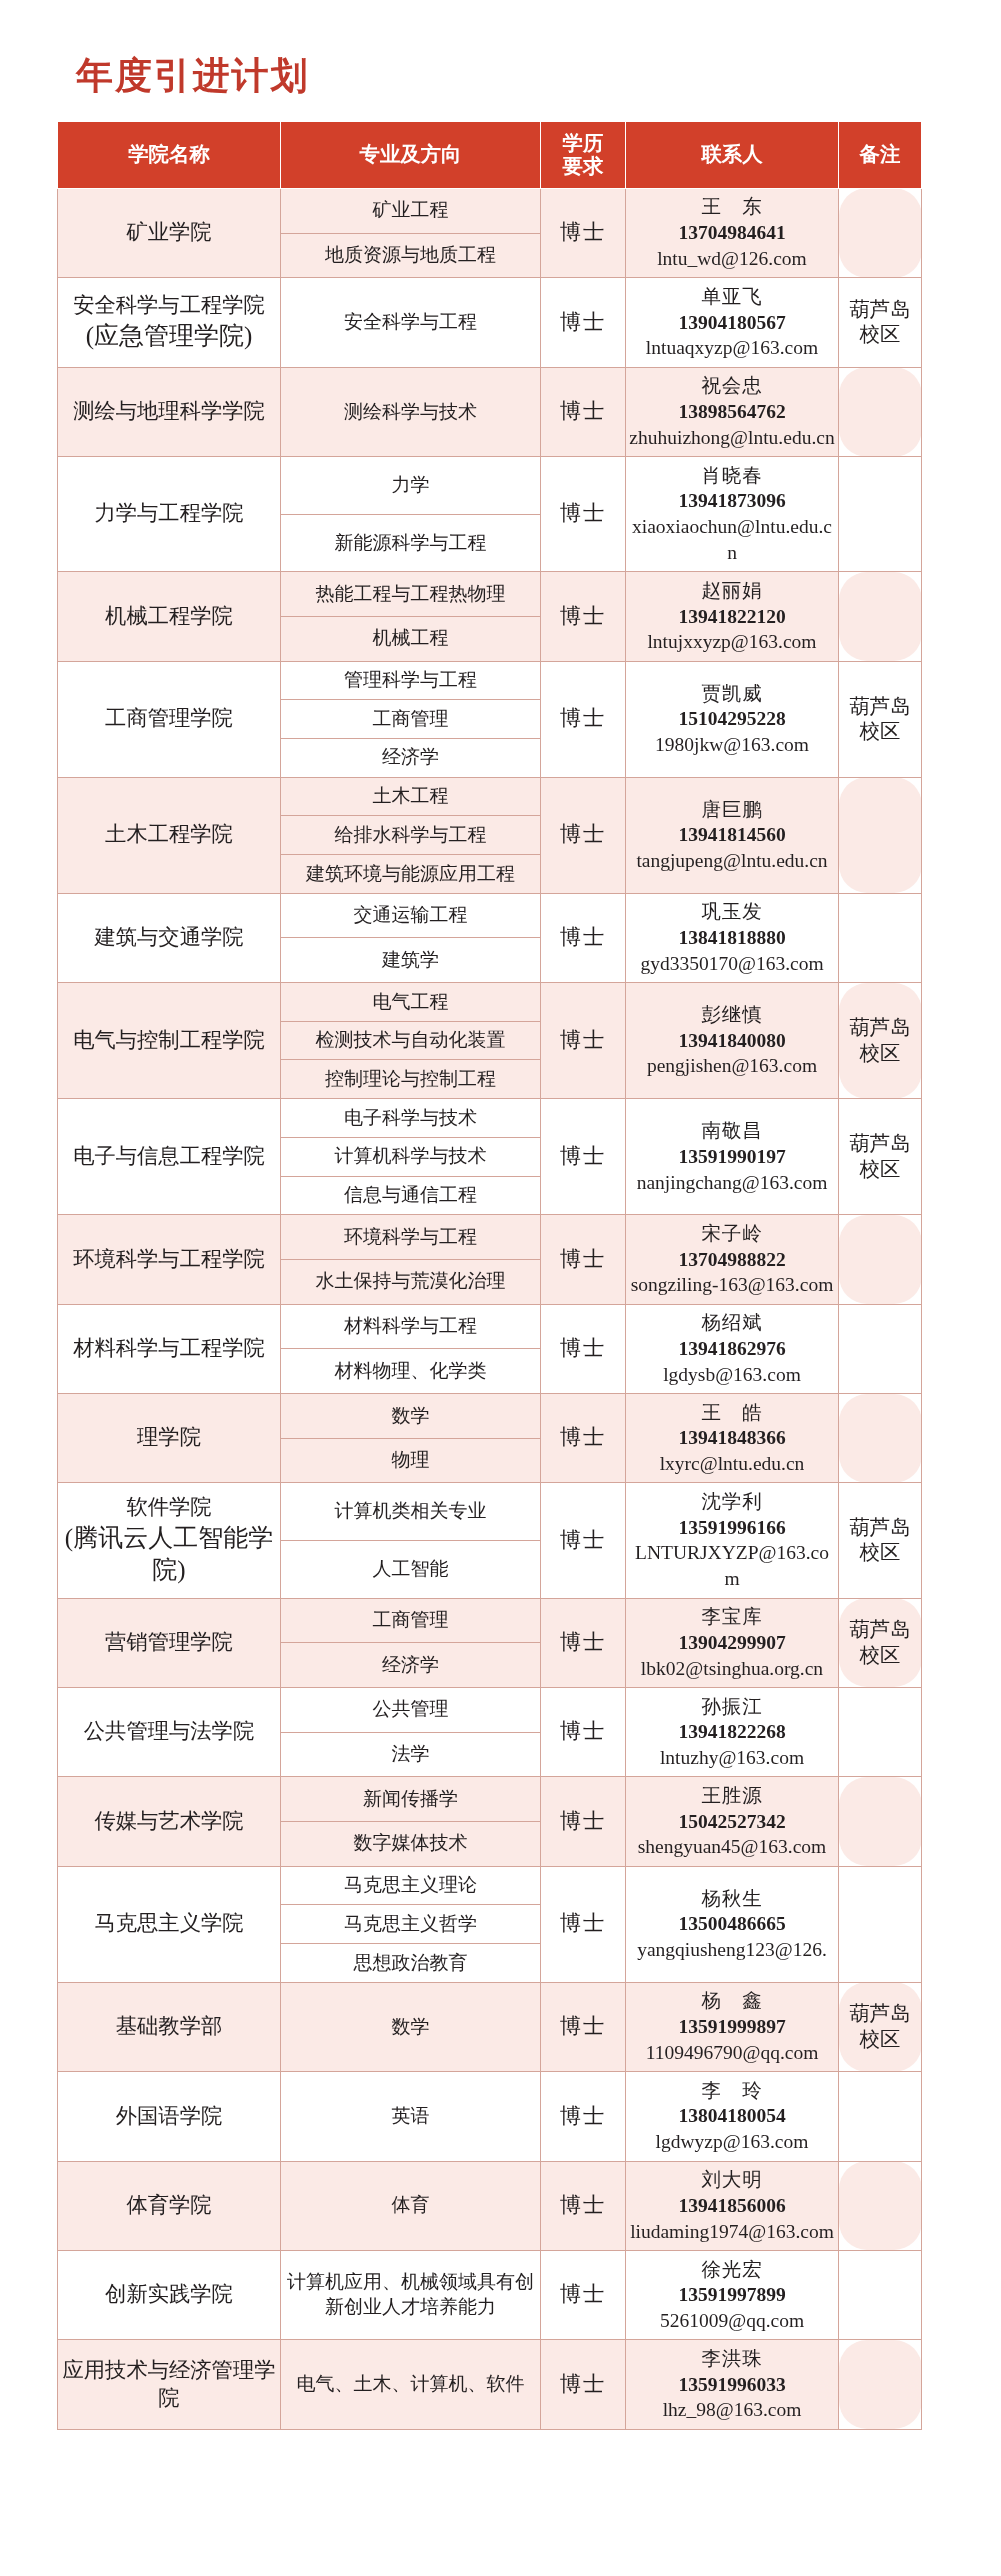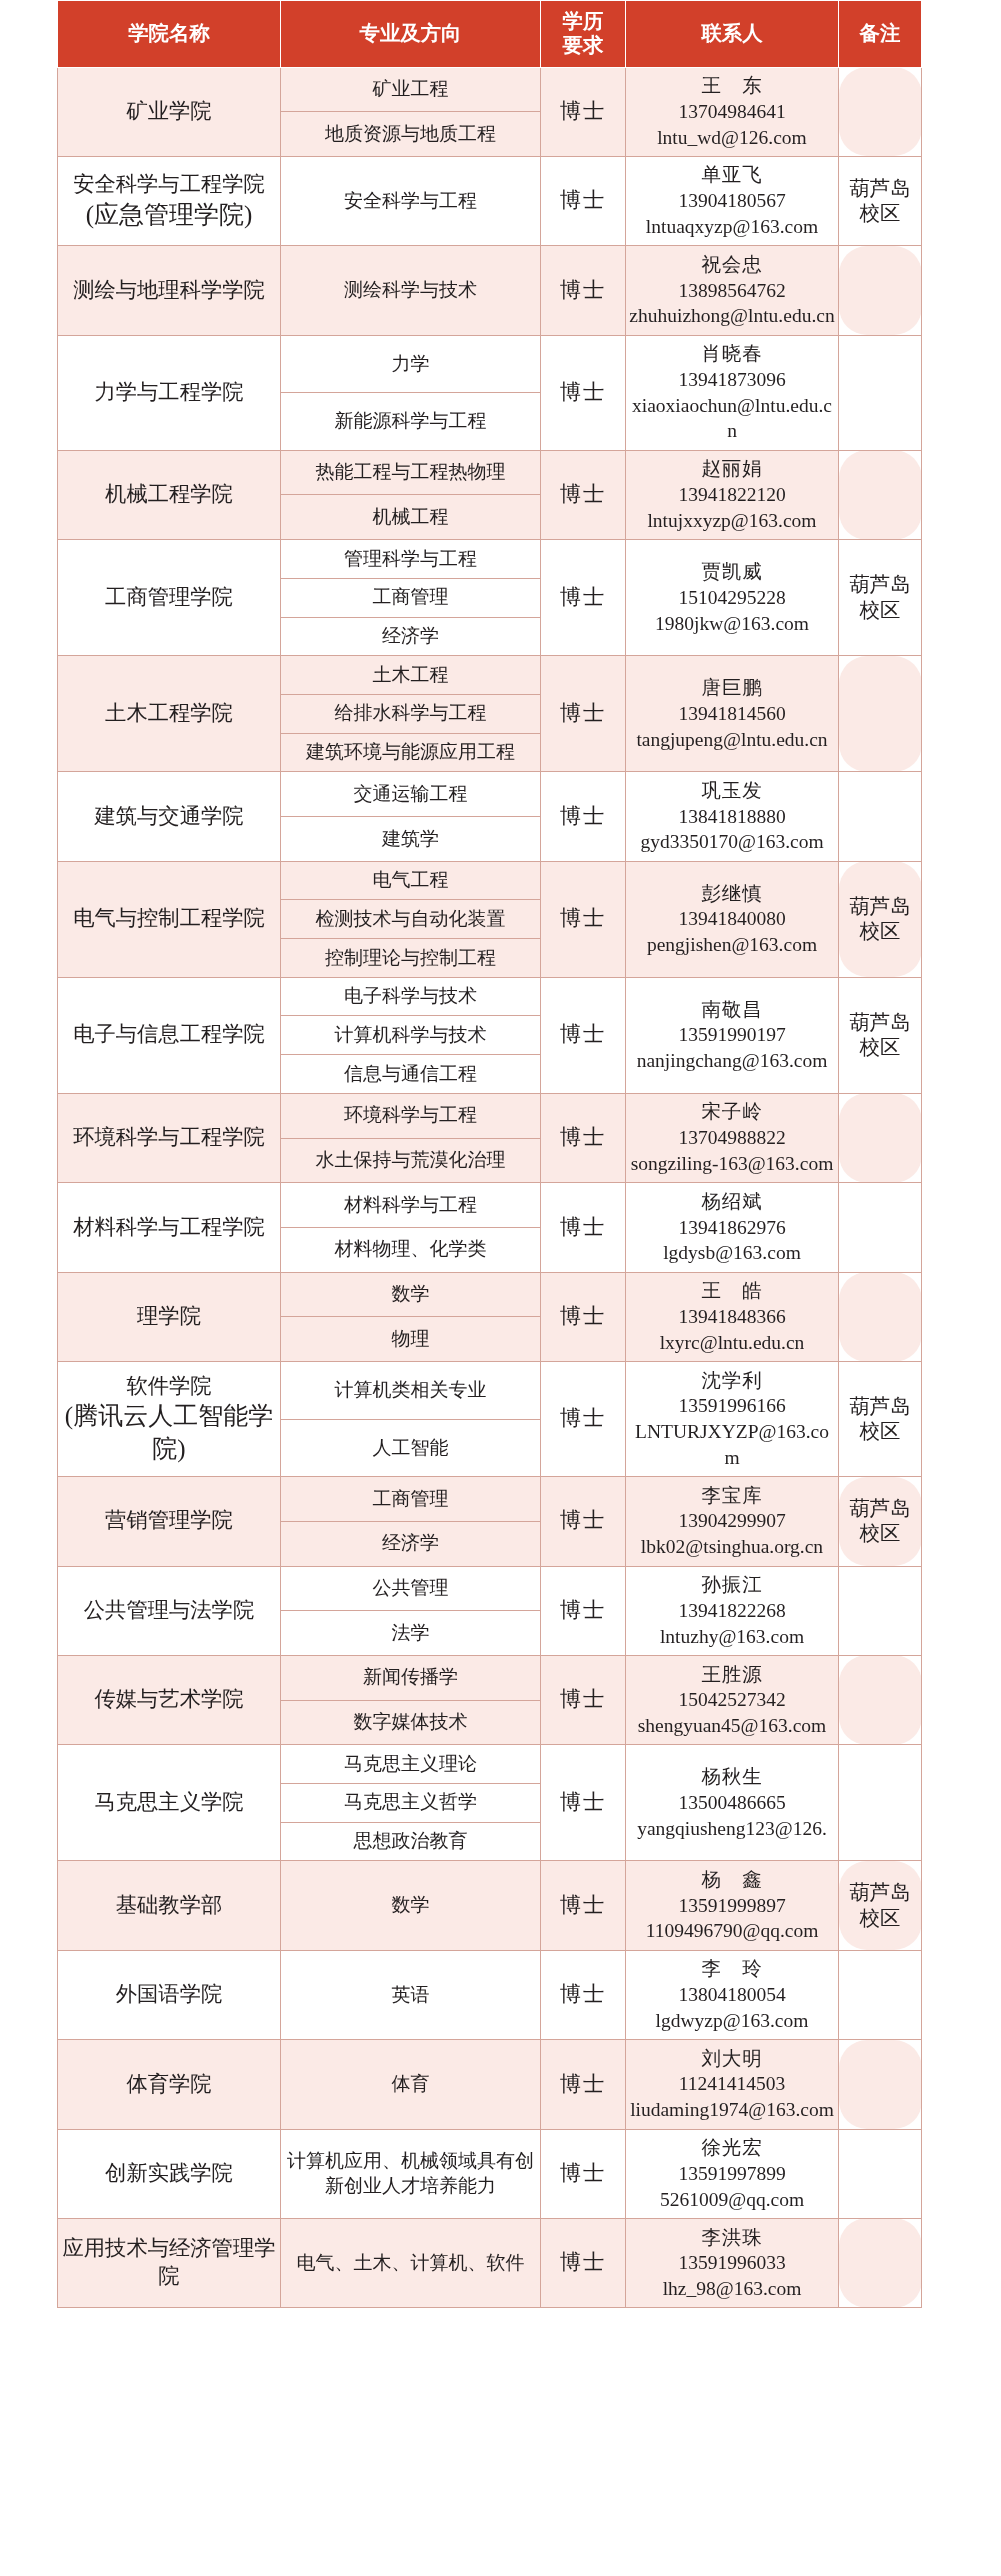--- a/index.html
+++ b/index.html
@@ -66,29 +66,30 @@
   td.college { font-size: 21.3px; text-align: center; }
   td.major   { font-size: 19px; text-align: center; }
   td.degree  { font-size: 21.3px; letter-spacing: 1.9px; }
   td.note    { font-size: 20.4px; line-height: 1.25; border-radius: 28px; }
   td.contact {
     font-size: 19.5px;
     line-height: 1.32;
     padding: 5.6px 1.9px;
   }
   .cname { display: block; letter-spacing: 0.9px; }
-  .cphone { display: block; }
+  .cphone { display: block; font-weight: bold; }
   .cmail { display: block; }
   .sub { font-size: 25px; display: block; }
 </style>
 </head>
 <body>
 
 <div class="page">
 
+  <div class="title">年度引进计划</div>
 
   <table class="plan">
     <colgroup>
       <col class="c-college">
       <col class="c-major">
       <col class="c-degree">
       <col class="c-contact">
       <col class="c-note">
     </colgroup>
     <thead>
@@ -386,21 +387,21 @@
             <span class="cmail">lgdwyzp@163.com</span>
           </td>
           <td class="note" rowspan="1"></td>
         </tr>
         <tr class="band-a">
           <td class="college" rowspan="1"><span>体育学院</span></td>
           <td class="major">体育</td>
           <td class="degree" rowspan="1">博士</td>
           <td class="contact" rowspan="1">
             <span class="cname">刘大明</span>
-            <span class="cphone">11241414503</span>
+            <span class="cphone">13941856006</span>
             <span class="cmail">liudaming1974@163.com</span>
           </td>
           <td class="note" rowspan="1"></td>
         </tr>
         <tr class="band-b">
           <td class="college" rowspan="1"><span>创新实践学院</span></td>
           <td class="major">计算机应用、机械领域具有创新创业人才培养能力</td>
           <td class="degree" rowspan="1">博士</td>
           <td class="contact" rowspan="1">
             <span class="cname">徐光宏</span>

